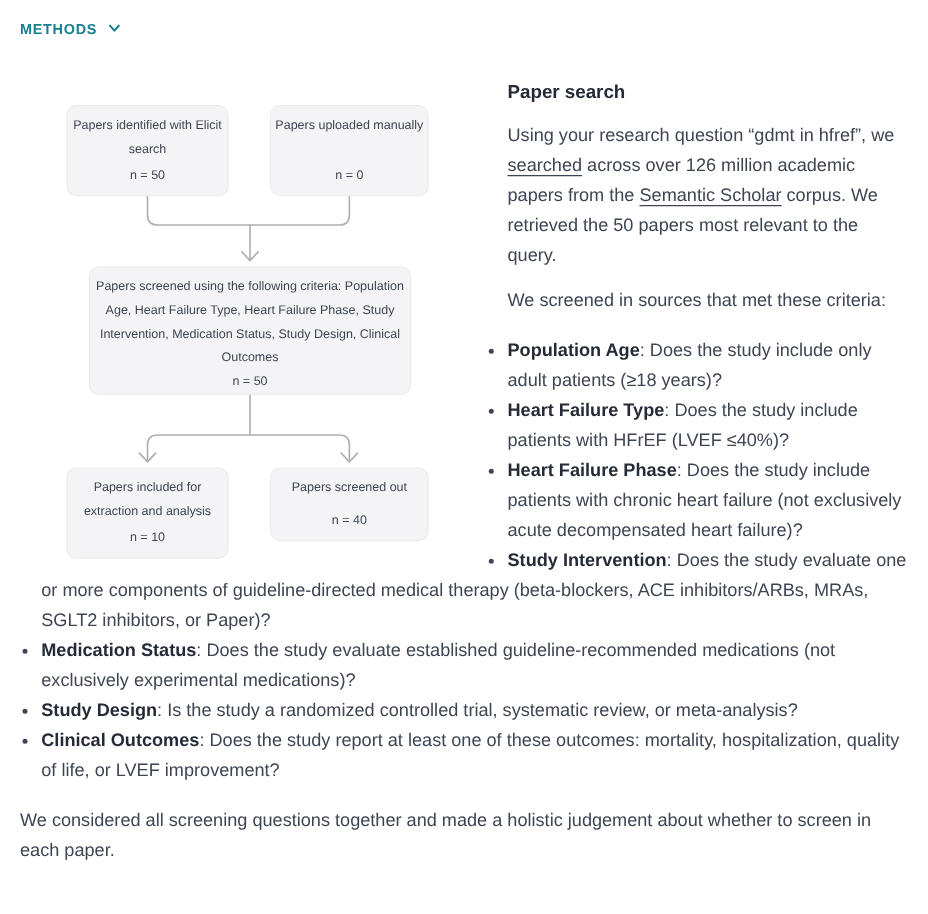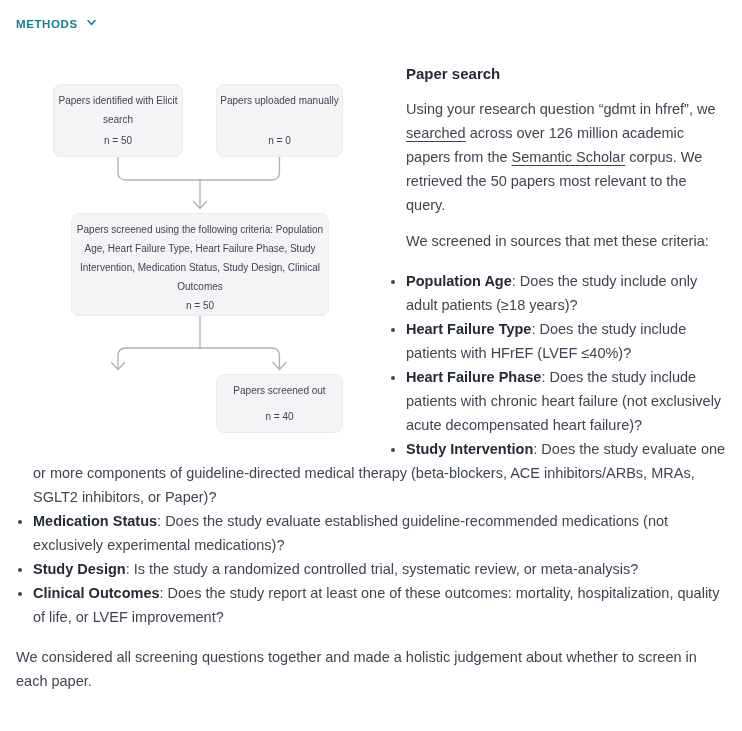--- a/index.html
+++ b/index.html
@@ -98,20 +98,24 @@
         <div>n = 50</div>
       </div>
       <div class="fbox fbox-uploaded">
         <div>Papers uploaded manually</div>
         <div>n = 0</div>
       </div>
       <div class="fbox fbox-screened">
         <div>Papers screened using the following criteria: Population Age, Heart Failure Type, Heart Failure Phase, Study Intervention, Medication Status, Study Design, Clinical Outcomes</div>
         <div>n = 50</div>
       </div>
+      <div class="fbox fbox-included">
+        <div>Papers included for extraction and analysis</div>
+        <div>n = 10</div>
+      </div>
       <div class="fbox fbox-screenedout">
         <div>Papers screened out</div>
         <div>n = 40</div>
       </div>
     </div>
 
     <h3>Paper search</h3>
 
     <p><span>Using your research question “gdmt in hfref”, we </span><span class="link">searched</span><span> across over 126 million academic papers from the </span><span class="link">Semantic Scholar</span><span> corpus. We retrieved the 50 papers most relevant to the query.</span></p>
 

